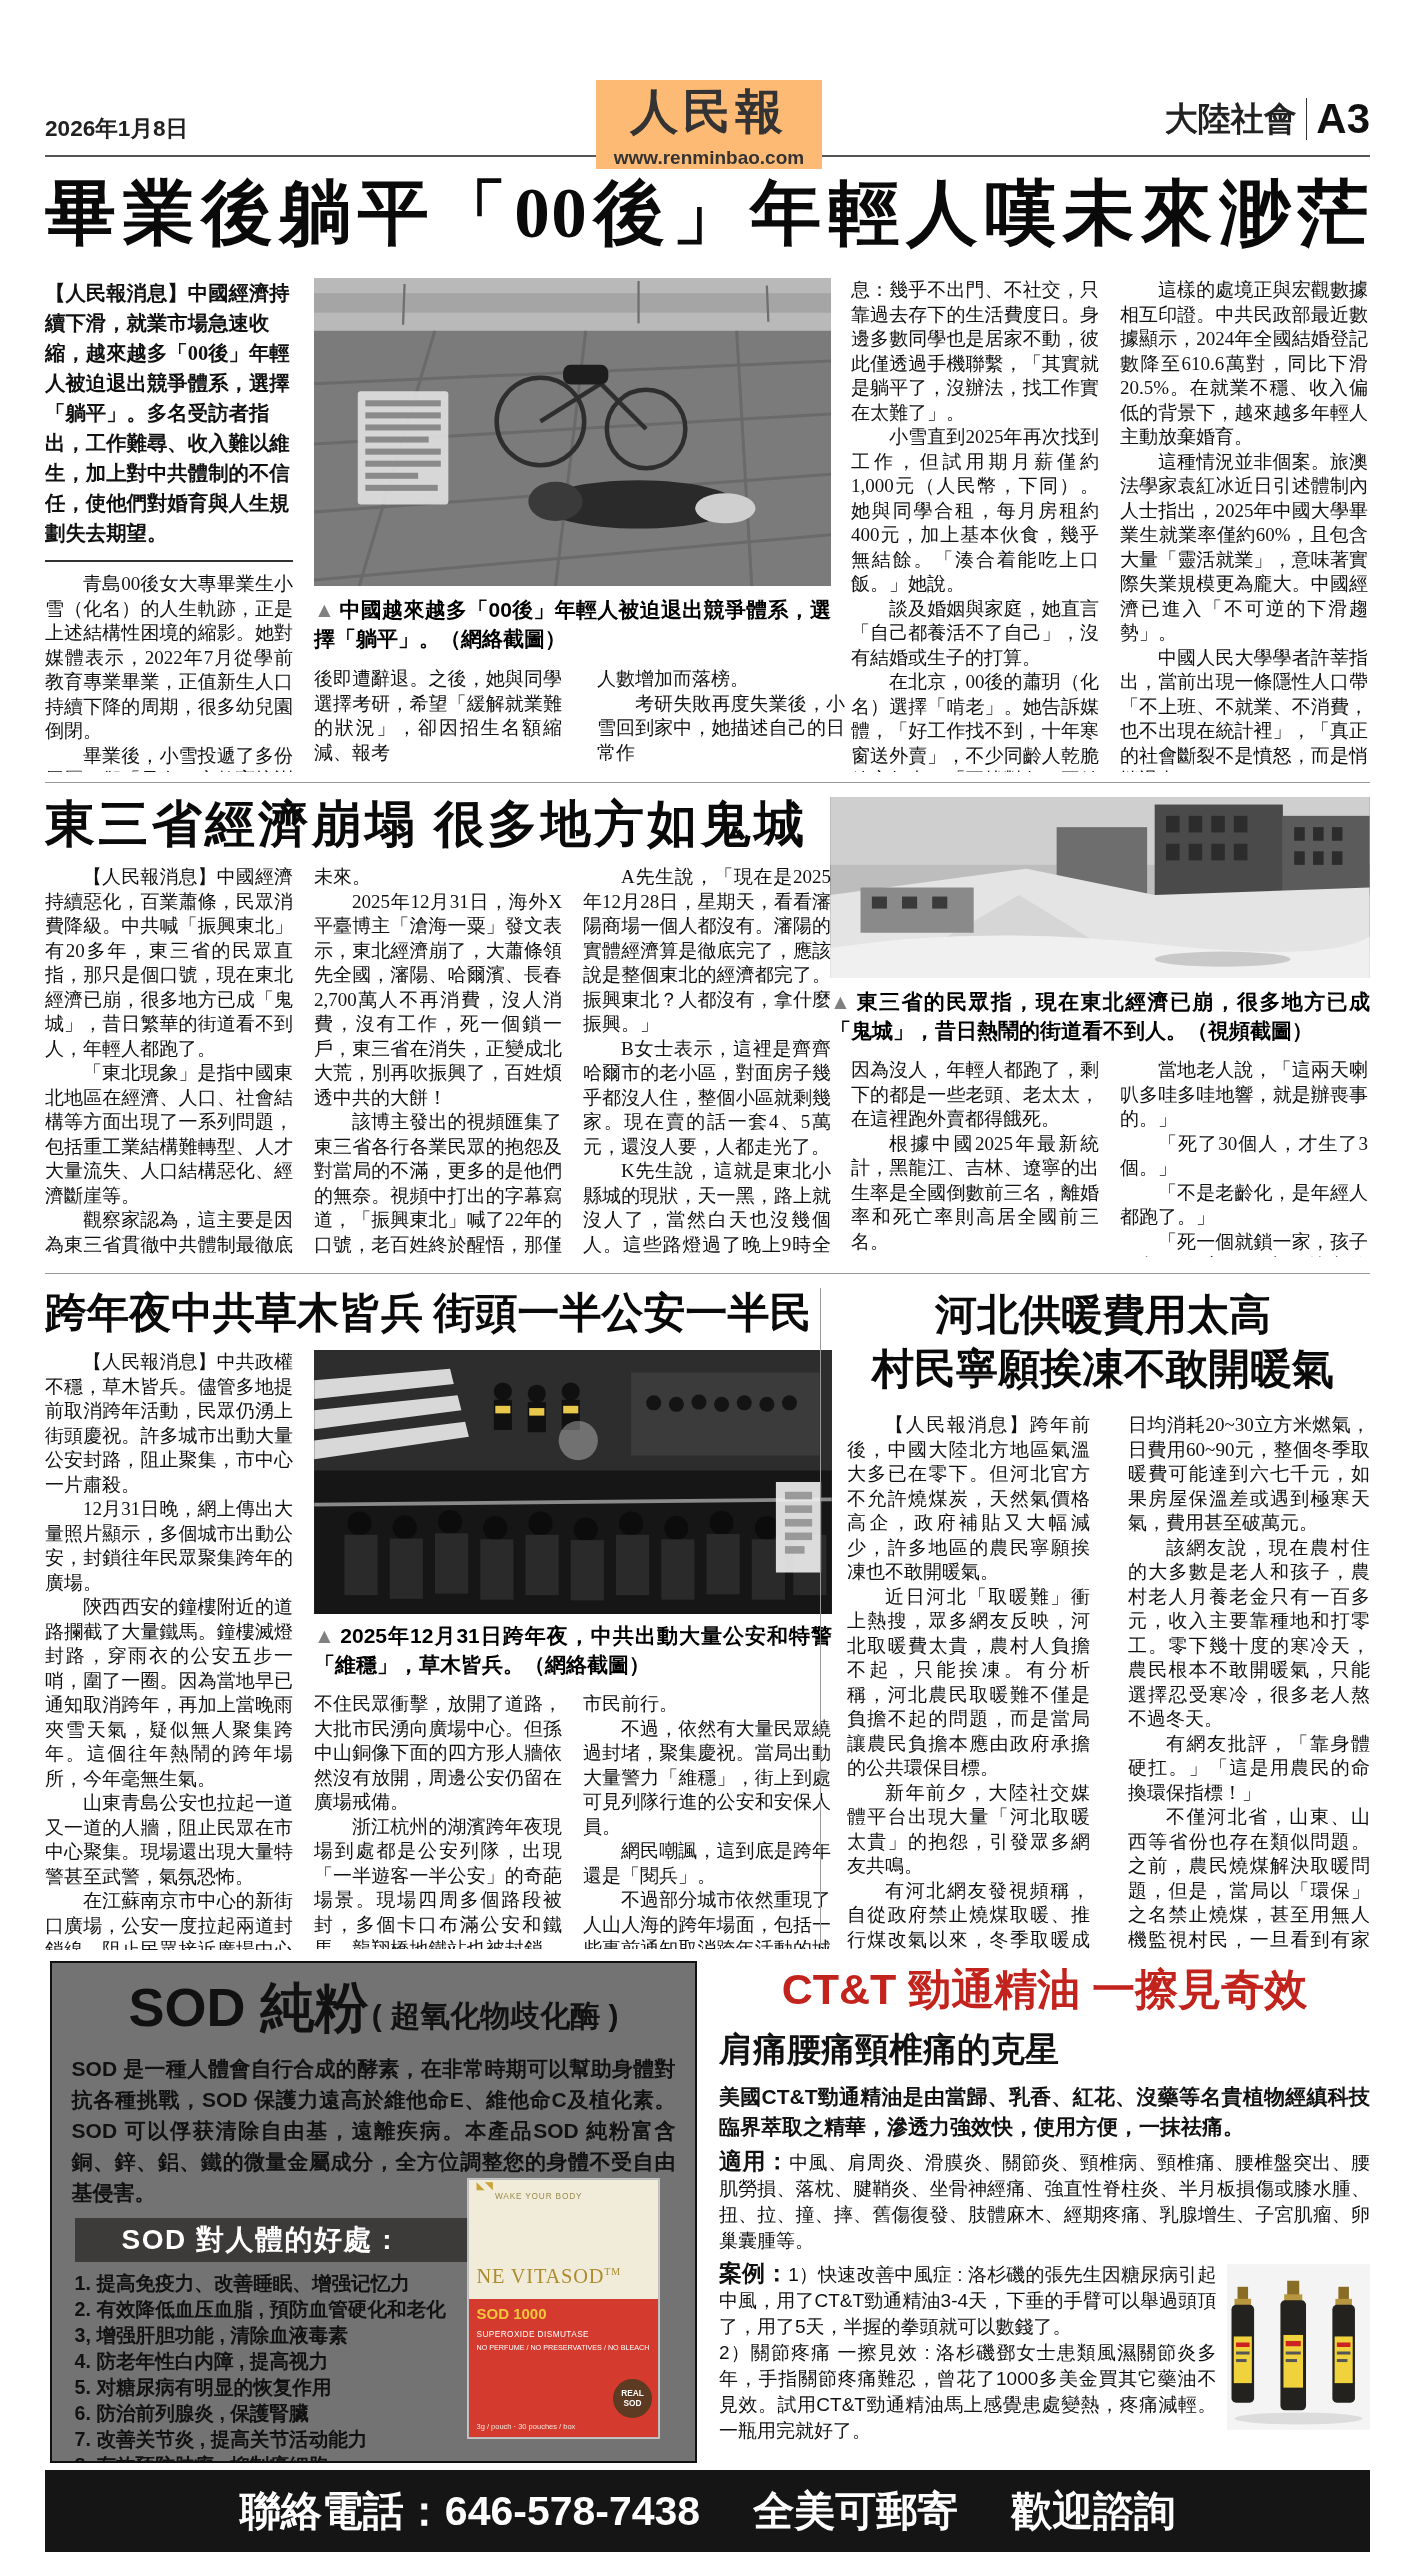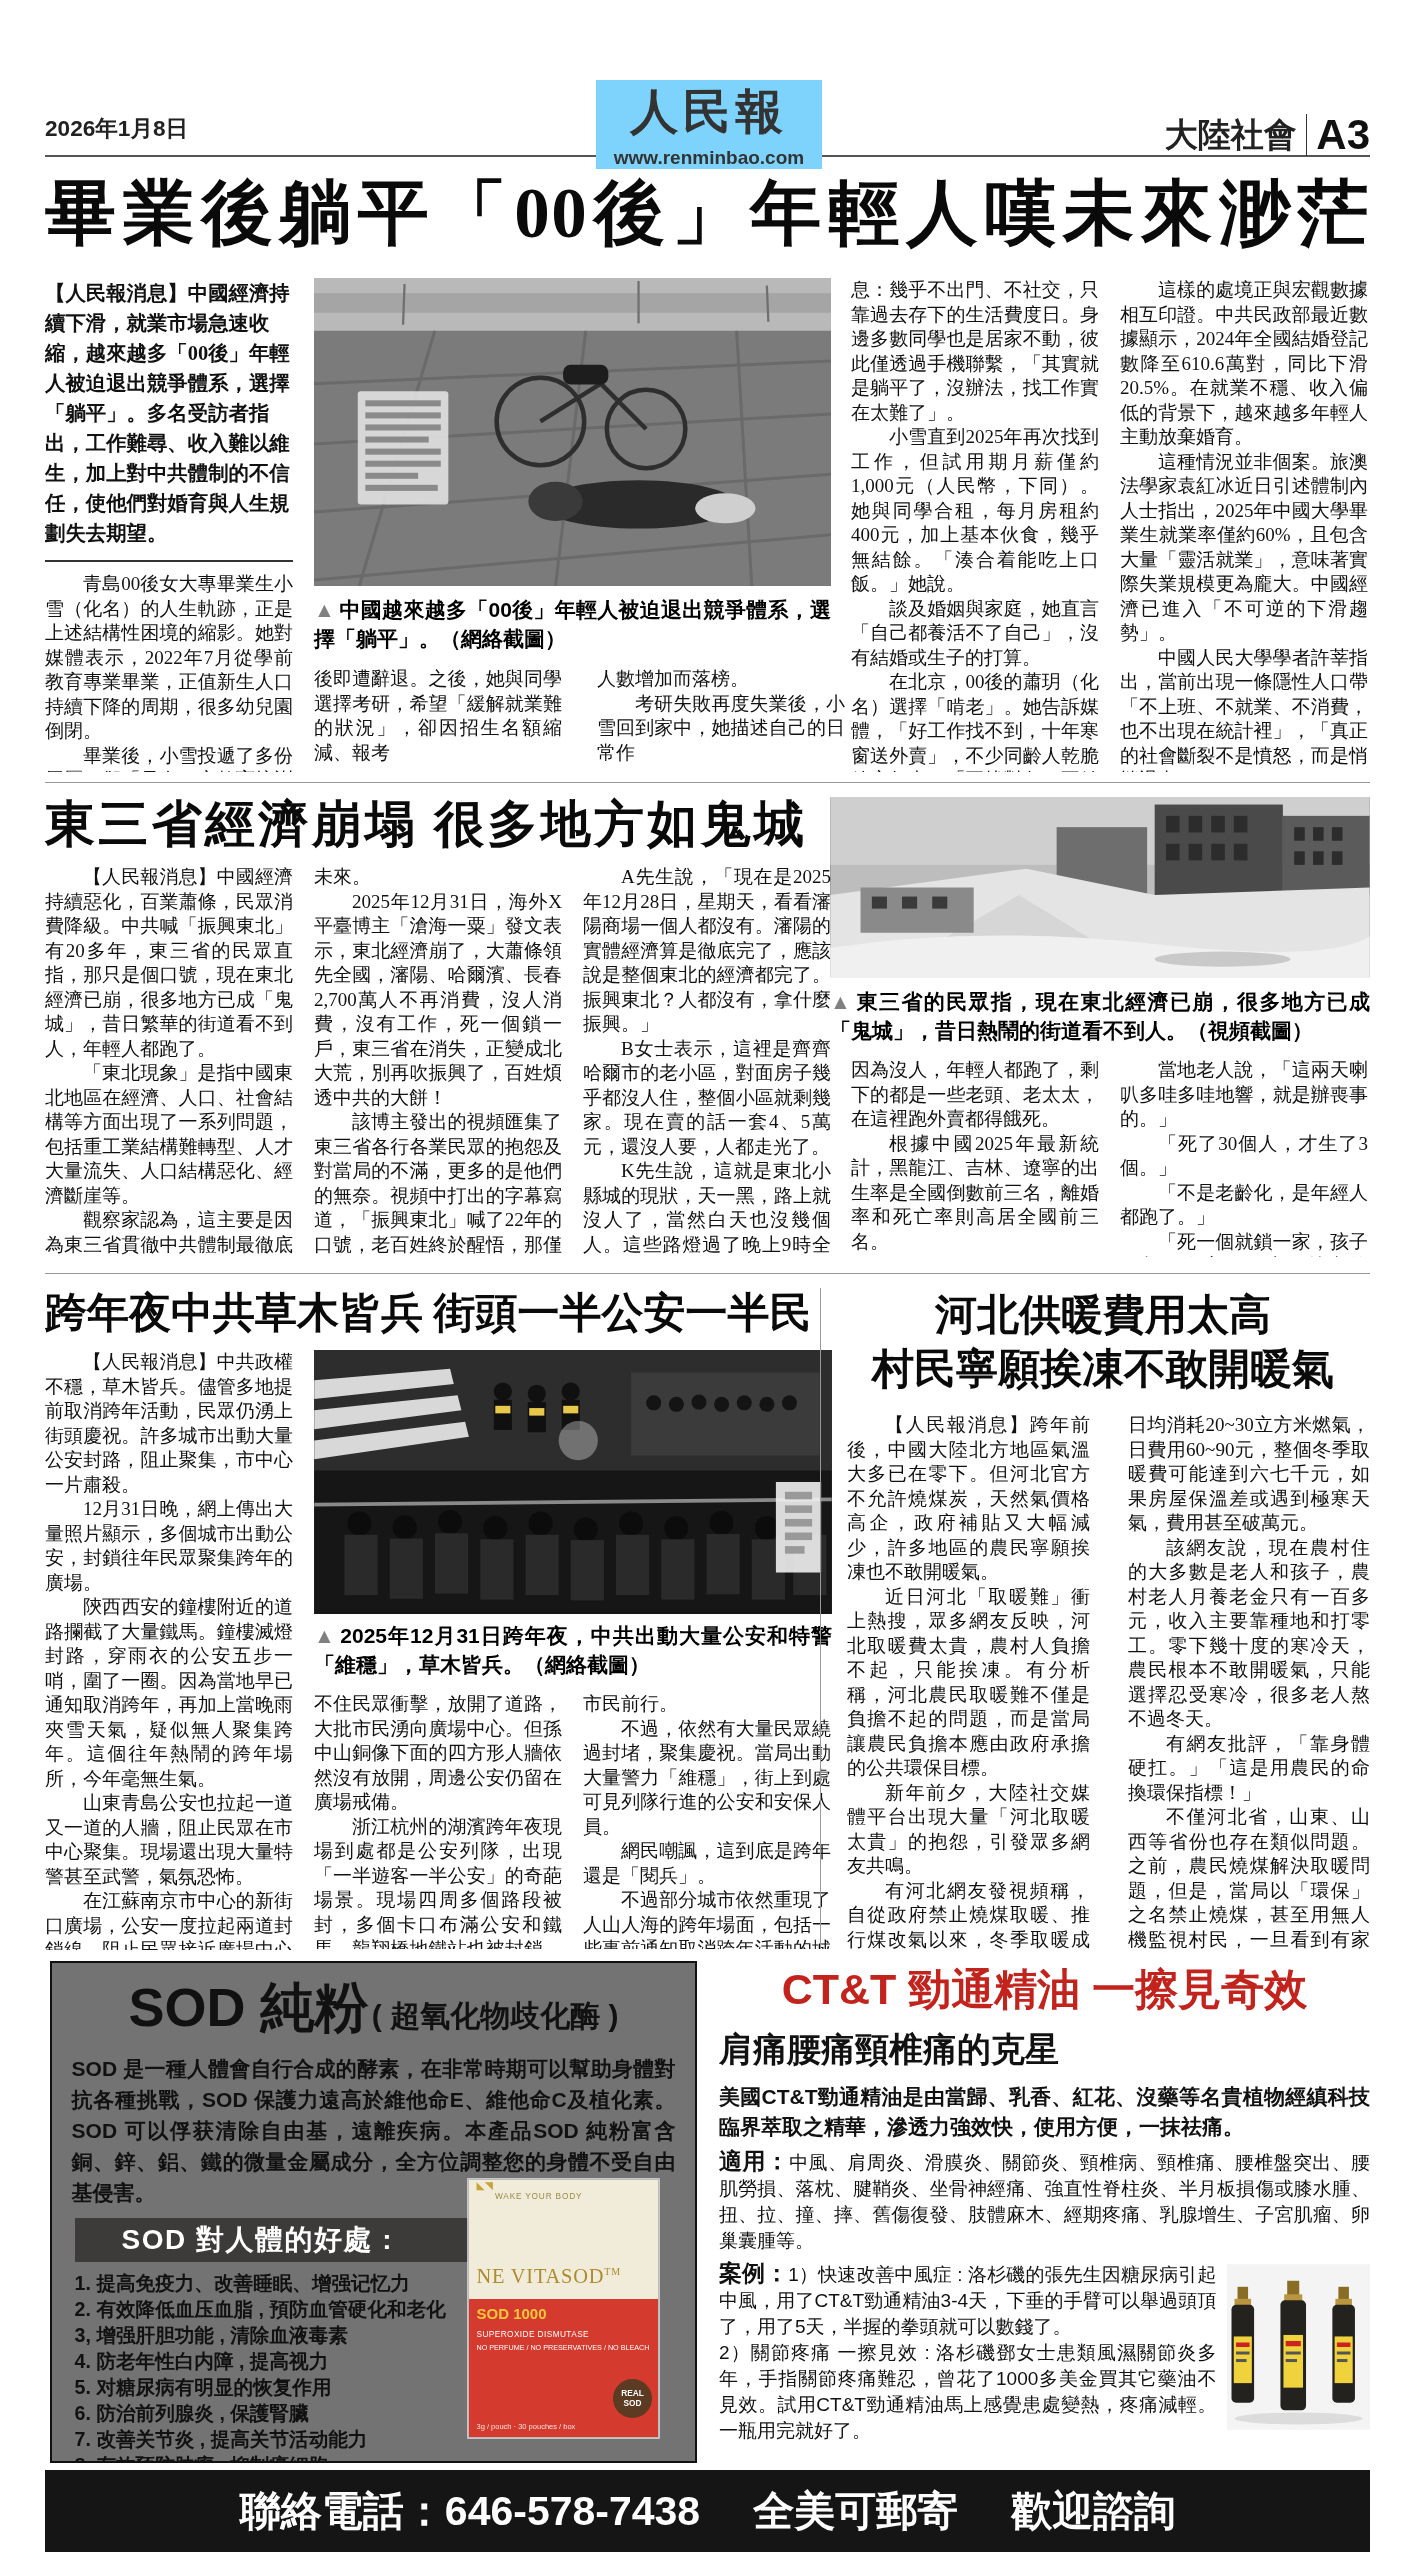--- a/index.html
+++ b/index.html
@@ -4,24 +4,24 @@
 <style>
   html,body{margin:0;padding:0;background:#e8e8e8;}
   #page{position:relative;width:1415px;height:2576px;background:#ffffff;margin:0 auto;overflow:hidden;
         font-family:"Liberation Serif","DejaVu Serif",serif;color:#111;}
   .abs{position:absolute;}
   p{margin:0;padding:0;}
 
   
   .date{left:45px;top:113px;font-size:22.6px;font-weight:bold;font-family:"Liberation Sans","DejaVu Sans",sans-serif;color:#222;}
   .hrule{height:1.5px;background:#555;}
-  .logo-wrap{left:596px;top:80px;width:226px;text-align:center;background:#7dd3fc;z-index:3;}
+  .logo-wrap{left:596px;top:80px;width:226px;text-align:center;background:#fdba74;z-index:3;}
   .logo{font-size:48px;font-weight:900;letter-spacing:4.5px;color:#333;font-family:"Liberation Serif","DejaVu Serif",serif;}
   .website{font-size:19px;font-weight:bold;color:#333;margin-top:3px;font-family:"Liberation Sans","DejaVu Sans",sans-serif;}
-  .section-wrap{top:111px;right:45px;display:flex;align-items:center;gap:9px;font-family:"Liberation Sans","DejaVu Sans",sans-serif;}
+  .section-wrap{top:95px;right:45px;display:flex;align-items:center;gap:9px;font-family:"Liberation Sans","DejaVu Sans",sans-serif;}
   .section-name{font-size:33px;font-weight:800;color:#222;}
   .section-bar{width:1.5px;height:42px;background:#333;}
   .page-no{font-size:42px;font-weight:900;color:#111;}
 
   
   .h1{left:45px;top:166px;width:1325px;font-size:71px;font-weight:900;color:#0a0a0a;
       white-space:nowrap;text-align:justify;text-align-last:justify;letter-spacing:1.5px;}
   .h2{left:45px;top:791px;width:759px;font-size:50px;font-weight:900;color:#0a0a0a;white-space:nowrap;text-align:justify;text-align-last:justify;}
   .h3{left:45px;top:1285px;width:762px;font-size:42px;font-weight:900;color:#0a0a0a;white-space:nowrap;text-align:justify;text-align-last:justify;}
   .h4{left:836px;top:1288px;width:534px;text-align:center;font-size:42px;font-weight:900;color:#0a0a0a;line-height:54px;}

